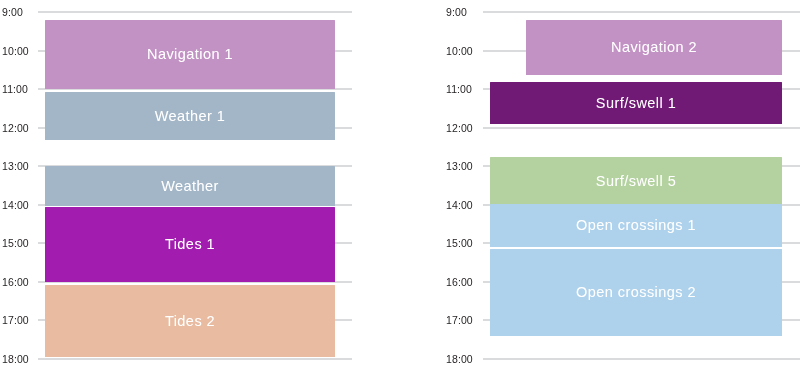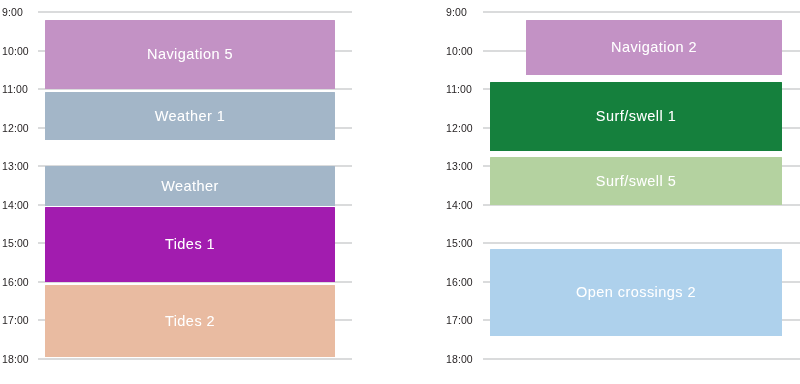--- a/index.html
+++ b/index.html
@@ -141,21 +141,21 @@
           <div class="gridline"></div>
           <div class="time-label">17:00</div>
         </div>
         <div class="time-row" style="top: 358.5px;">
           <div class="gridline"></div>
           <div class="time-label">18:00</div>
         </div>
       </div>
     <div class="events-layer" id="events-left">
         <div class="event-block" title="Navigation 1" style="top: 20px; height: 69px; background: rgb(195, 146, 197);">
-          <span class="event-label">Navigation 5</span>
+          <span class="event-label">Navigation 1</span>
         </div>
         <div class="event-block" title="Weather 1" style="top: 92px; height: 48px; background: rgb(163, 182, 200);">
           <span class="event-label">Weather 1</span>
         </div>
         <div class="event-block" title="Weather" style="top: 166px; height: 40px; background: rgb(163, 182, 200);">
           <span class="event-label">Weather</span>
         </div>
         <div class="event-block" title="Tides 1" style="top: 207px; height: 75px; background: #a21caf;">
           <span class="event-label">Tides 1</span>
         </div>
@@ -205,25 +205,28 @@
         </div>
         <div class="time-row" style="top: 358.5px;">
           <div class="gridline"></div>
           <div class="time-label">18:00</div>
         </div>
       </div>
     <div class="events-layer" id="events-right">
         <div class="event-block" title="Navigation 2" style="top: 20px; height: 55px; background: rgb(195, 146, 197); margin-left: 36px;">
           <span class="event-label">Navigation 2</span>
         </div>
-        <div class="event-block" title="Surf/swell 1" style="top: 82px; height: 69px; background: #15803d;">
+        <div class="event-block" title="Surf/swell 1" style="top: 82px; height: 42px; background: #701a75;">
           <span class="event-label">Surf/swell 1</span>
         </div>
         <div class="event-block" title="Surf/swell 2" style="top: 157px; height: 48px; background: rgb(180, 210, 160);">
           <span class="event-label">Surf/swell 5</span>
         </div>
+        <div class="event-block" title="Open crossings 1" style="top: 204px; height: 43px; background: rgb(174, 209, 236);">
+          <span class="event-label">Open crossings 1</span>
+        </div>
         <div class="event-block" title="Open crossings 2" style="top: 249px; height: 87px; background: rgb(174, 209, 236); align-items: center;">
           <span class="event-label">Open crossings 2</span>
         </div>
       </div>
   </div>
 
 </div>
 
 </body></html>

